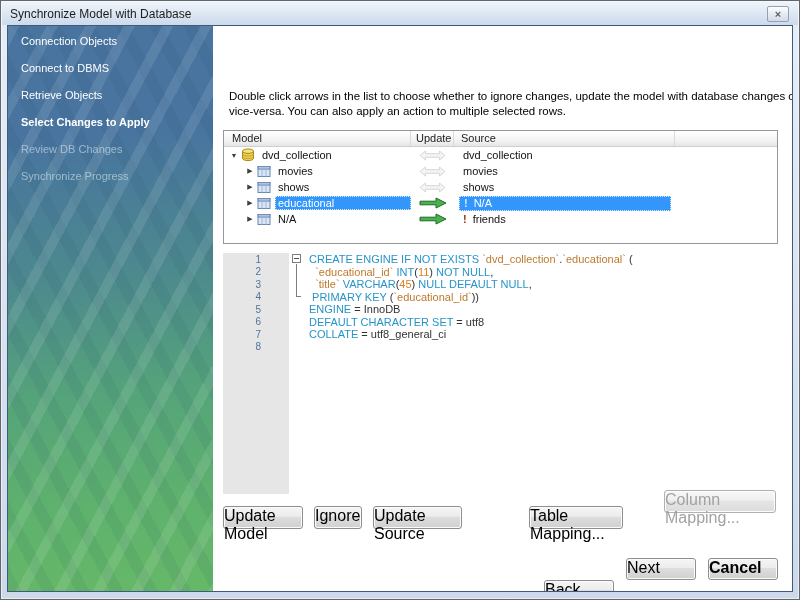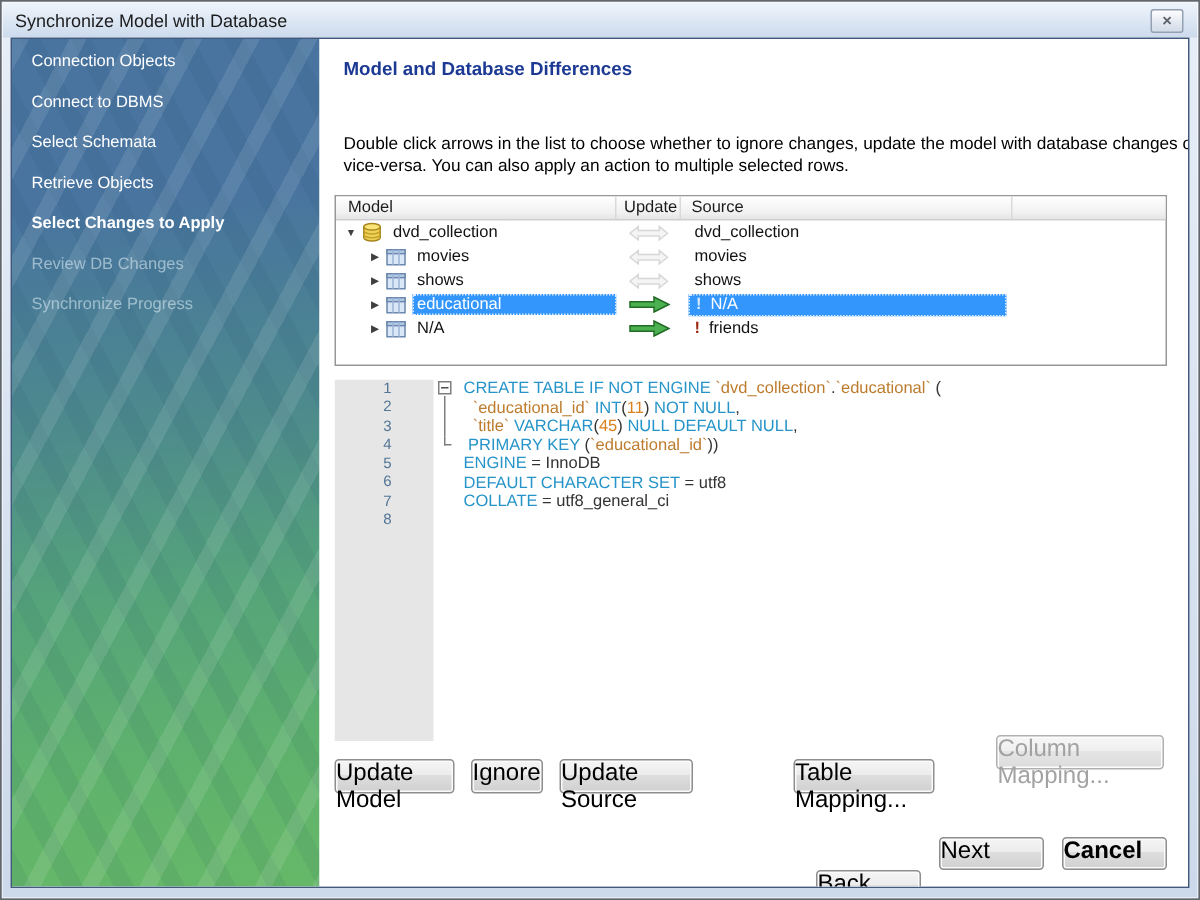--- a/index.html
+++ b/index.html
@@ -112,28 +112,26 @@
   <div class="titlebar">
     <span>Synchronize Model with Database</span>
     <div class="close-btn">
       <span>×</span>
     </div>
   </div>
   <div class="client">
     <div class="sidebar" id="sidebar">
         <div class="side-item normal">Connection Objects</div>
         <div class="side-item normal">Connect to DBMS</div>
-        <div class="side-item normal">Select Schemata</div>
         <div class="side-item normal">Retrieve Objects</div>
         <div class="side-item current">Select Changes to Apply</div>
         <div class="side-item disabled">Review DB Changes</div>
         <div class="side-item disabled">Synchronize Progress</div>
       </div>
     <div class="content">
-      <div class="heading">Model and Database Differences</div>
       <div class="instructions">
         <div>Double click arrows in the list to choose whether to ignore changes, update the model with database changes or</div>
         <div>vice-versa. You can also apply an action to multiple selected rows.</div>
       </div>
 
       <div class="tree-panel">
         <div class="tree-header">
           <div class="th model">Model</div>
           <div class="th update">Update</div>
           <div class="th source">Source</div>
@@ -263,21 +261,21 @@
 
       <div class="sql-panel">
         <div class="gutter-bg"></div>
         <div id="sql-lines">
             <div class="sline">
               <div class="lnum">1</div>
               <div class="fold">
                 <div class="fbox"></div>
                 <div class="fline below"></div>
               </div>
-              <div class="code"><span class="tk-kw">CREATE TABLE IF NOT ENGINE </span><span class="tk-id">`dvd_collection`</span><span class="tk-pl">.</span><span class="tk-id">`educational`</span><span class="tk-pl"> (</span></div>
+              <div class="code"><span class="tk-kw">CREATE ENGINE IF NOT EXISTS </span><span class="tk-id">`dvd_collection`</span><span class="tk-pl">.</span><span class="tk-id">`educational`</span><span class="tk-pl"> (</span></div>
             </div>
             <div class="sline">
               <div class="lnum">2</div>
               <div class="fold">
                 <div class="fline"></div>
               </div>
               <div class="code"><span class="tk-pl">  </span><span class="tk-id">`educational_id`</span><span class="tk-pl"> </span><span class="tk-kw">INT</span><span class="tk-pl">(</span><span class="tk-num">11</span><span class="tk-pl">) </span><span class="tk-kw">NOT NULL</span><span class="tk-pl">,</span></div>
             </div>
             <div class="sline">
               <div class="lnum">3</div>

